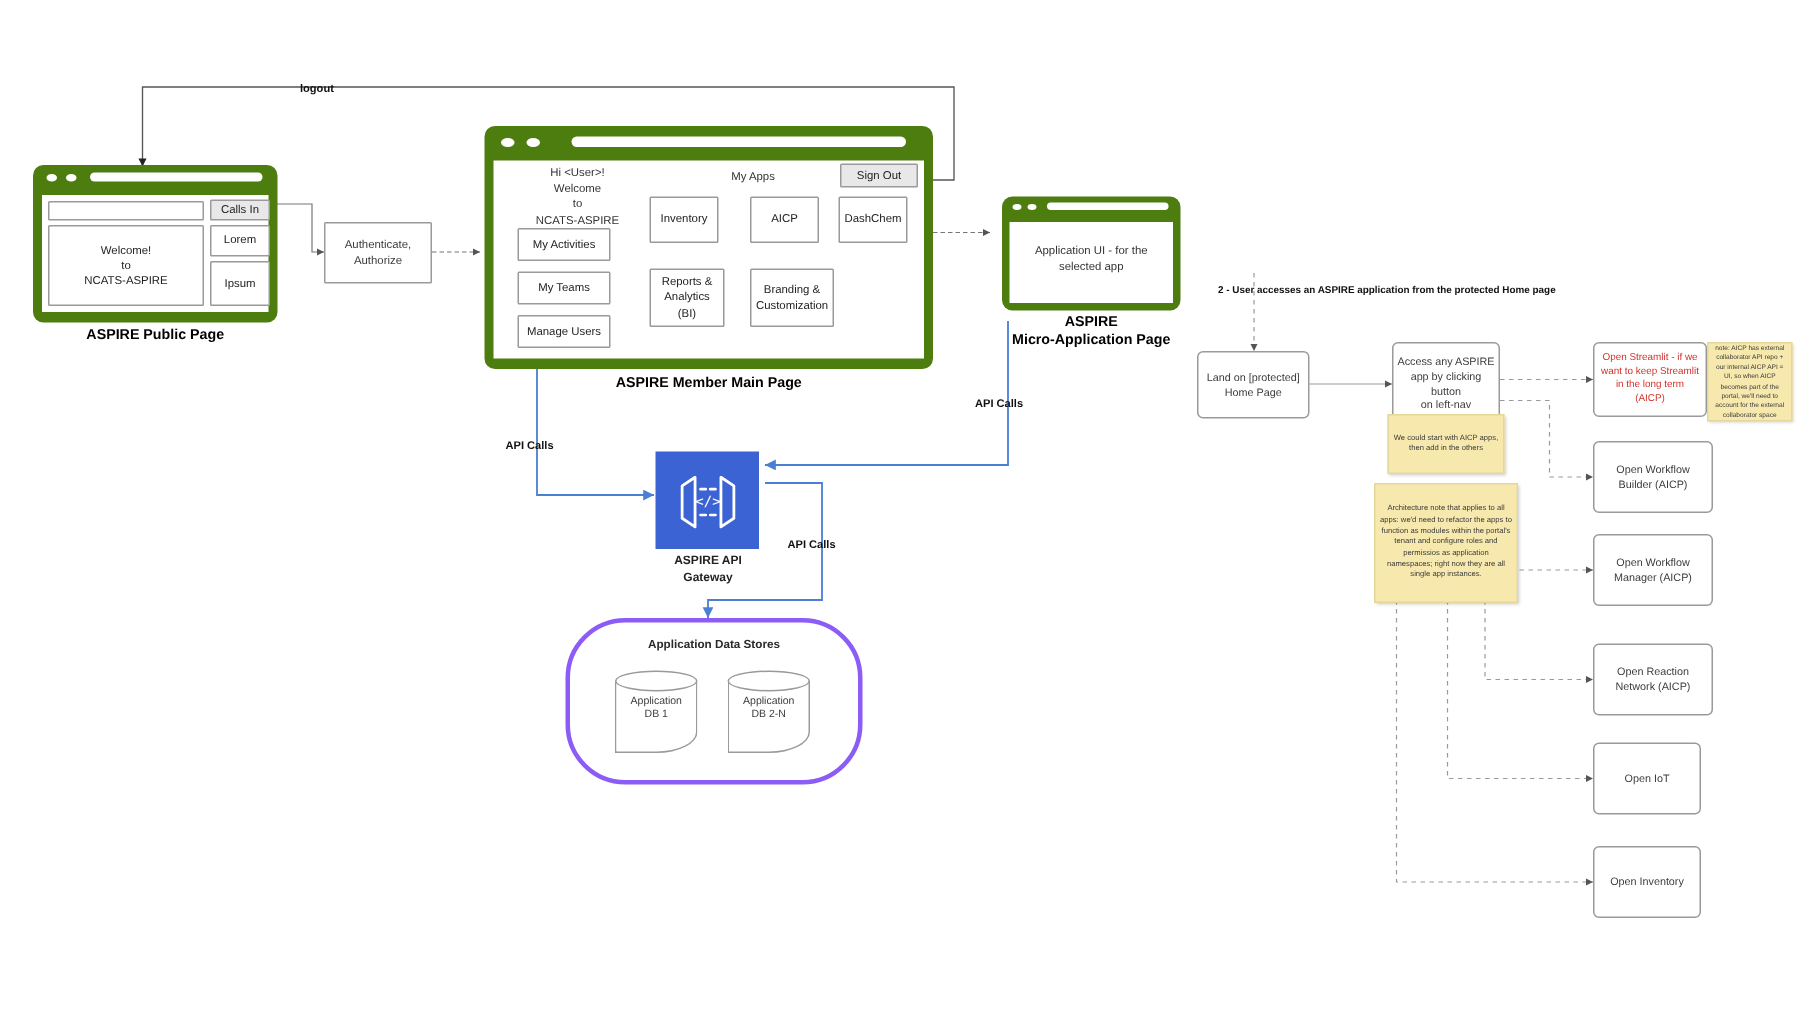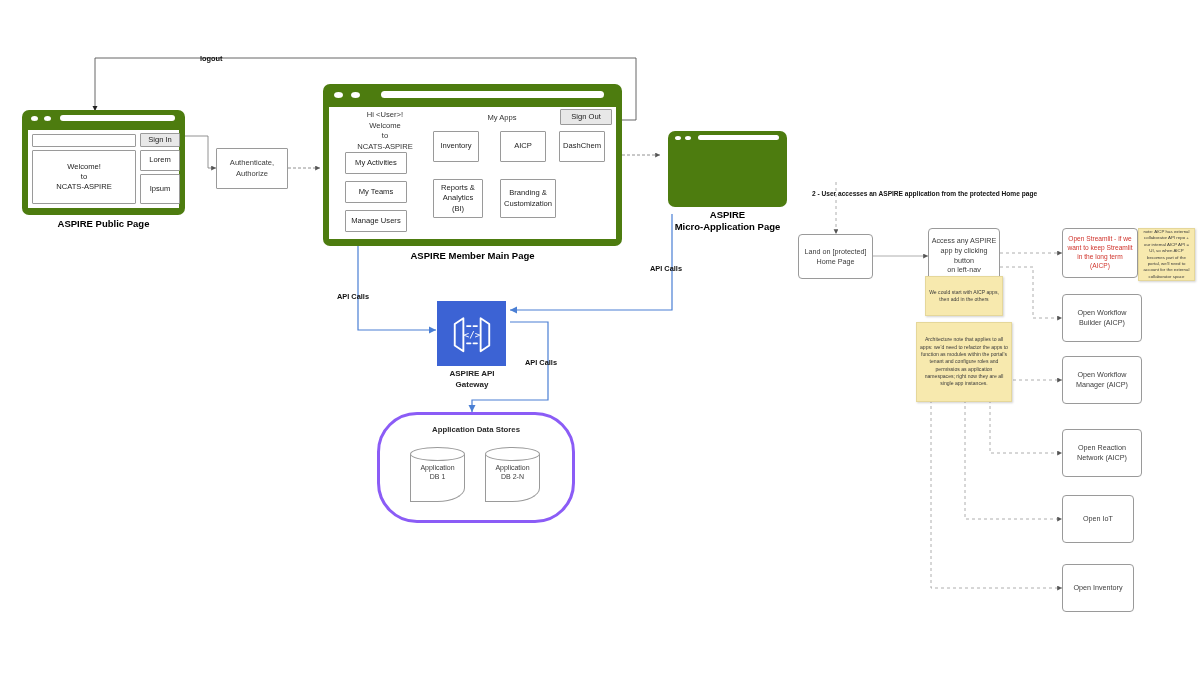--- a/index.html
+++ b/index.html
@@ -97,21 +97,21 @@
   </svg>
 
   <div class="browser" style="left:22px;top:110px;width:163px;height:105px;">
     <div class="bar">
       <span class="dot" style="left:9px;"></span>
       <span class="dot" style="left:22px;"></span>
       <span class="urlpill" style="left:38px;right:10px;"></span>
     </div>
     <div class="screen">
       <div class="gbox" style="left:4px;top:4px;width:104px;height:13px;"></div>
-      <div class="gbox grey-fill" style="left:112px;top:3px;width:40px;height:14px;font-size:7.6px;color:#222;">Sign In</div>
+      <div class="gbox grey-fill" style="left:112px;top:3px;width:40px;height:14px;font-size:7.6px;color:#222;">Calls In</div>
       <div class="gbox" style="left:4px;top:20px;width:104px;height:54px;font-size:7.6px;color:#222;white-space:pre-line;">Welcome!
 to
 NCATS-ASPIRE</div>
       <div class="gbox" style="left:112px;top:20px;width:40px;height:21px;font-size:7.6px;color:#222;">Lorem</div>
       <div class="gbox" style="left:112px;top:44px;width:40px;height:30px;font-size:7.6px;color:#222;">Ipsum</div>
     </div>
   </div>
   <div class="caption" style="left:22px;top:218px;width:163px;">ASPIRE Public Page</div>
 
   <div class="gbox" style="left:216px;top:148px;width:72px;height:41px;white-space:pre-line;font-size:7.6px;">Authenticate,
@@ -145,20 +145,24 @@
     </div>
   </div>
   <div class="caption" style="left:323px;top:250px;width:299px;">ASPIRE Member  Main Page</div>
 
   <div class="browser" style="left:668px;top:131px;width:119px;height:76px;">
     <div class="bar" style="height:14px;">
       <span class="dot" style="left:7px;top:5px;width:6px;height:4px;"></span>
       <span class="dot" style="left:17px;top:5px;width:6px;height:4px;"></span>
       <span class="urlpill" style="left:30px;right:8px;top:4px;height:5px;"></span>
     </div>
+    <div class="screen" style="top:17px;bottom:5px;left:5px;right:5px;">
+      <div class="mp-label" style="left:2px;right:2px;top:14px;white-space:pre-line;">Application UI - for the
+selected app</div>
+    </div>
   </div>
   <div class="caption" style="left:650px;top:209px;width:155px;white-space:pre-line;">ASPIRE
 Micro-Application Page</div>
 
   <div class="gw" style="left:437px;top:301px;width:69px;height:65px;">
     <svg viewBox="0 0 64 56">
       <path d="M20 6 L8 14 L8 44 L20 52 Z" fill="none" stroke="#fff" stroke-width="2.6" stroke-linejoin="round"></path>
       <path d="M44 6 L56 14 L56 44 L44 52 Z" fill="none" stroke="#fff" stroke-width="2.6" stroke-linejoin="round"></path>
       <path d="M25 17 h5 M34 17 h5 M25 41 h5 M34 41 h5" stroke="#fff" stroke-width="2.4" stroke-linecap="round"></path>
       <text x="32" y="33" font-size="13" fill="#fff" text-anchor="middle" font-family="DejaVu Sans Mono, monospace">&lt;/&gt;</text>

